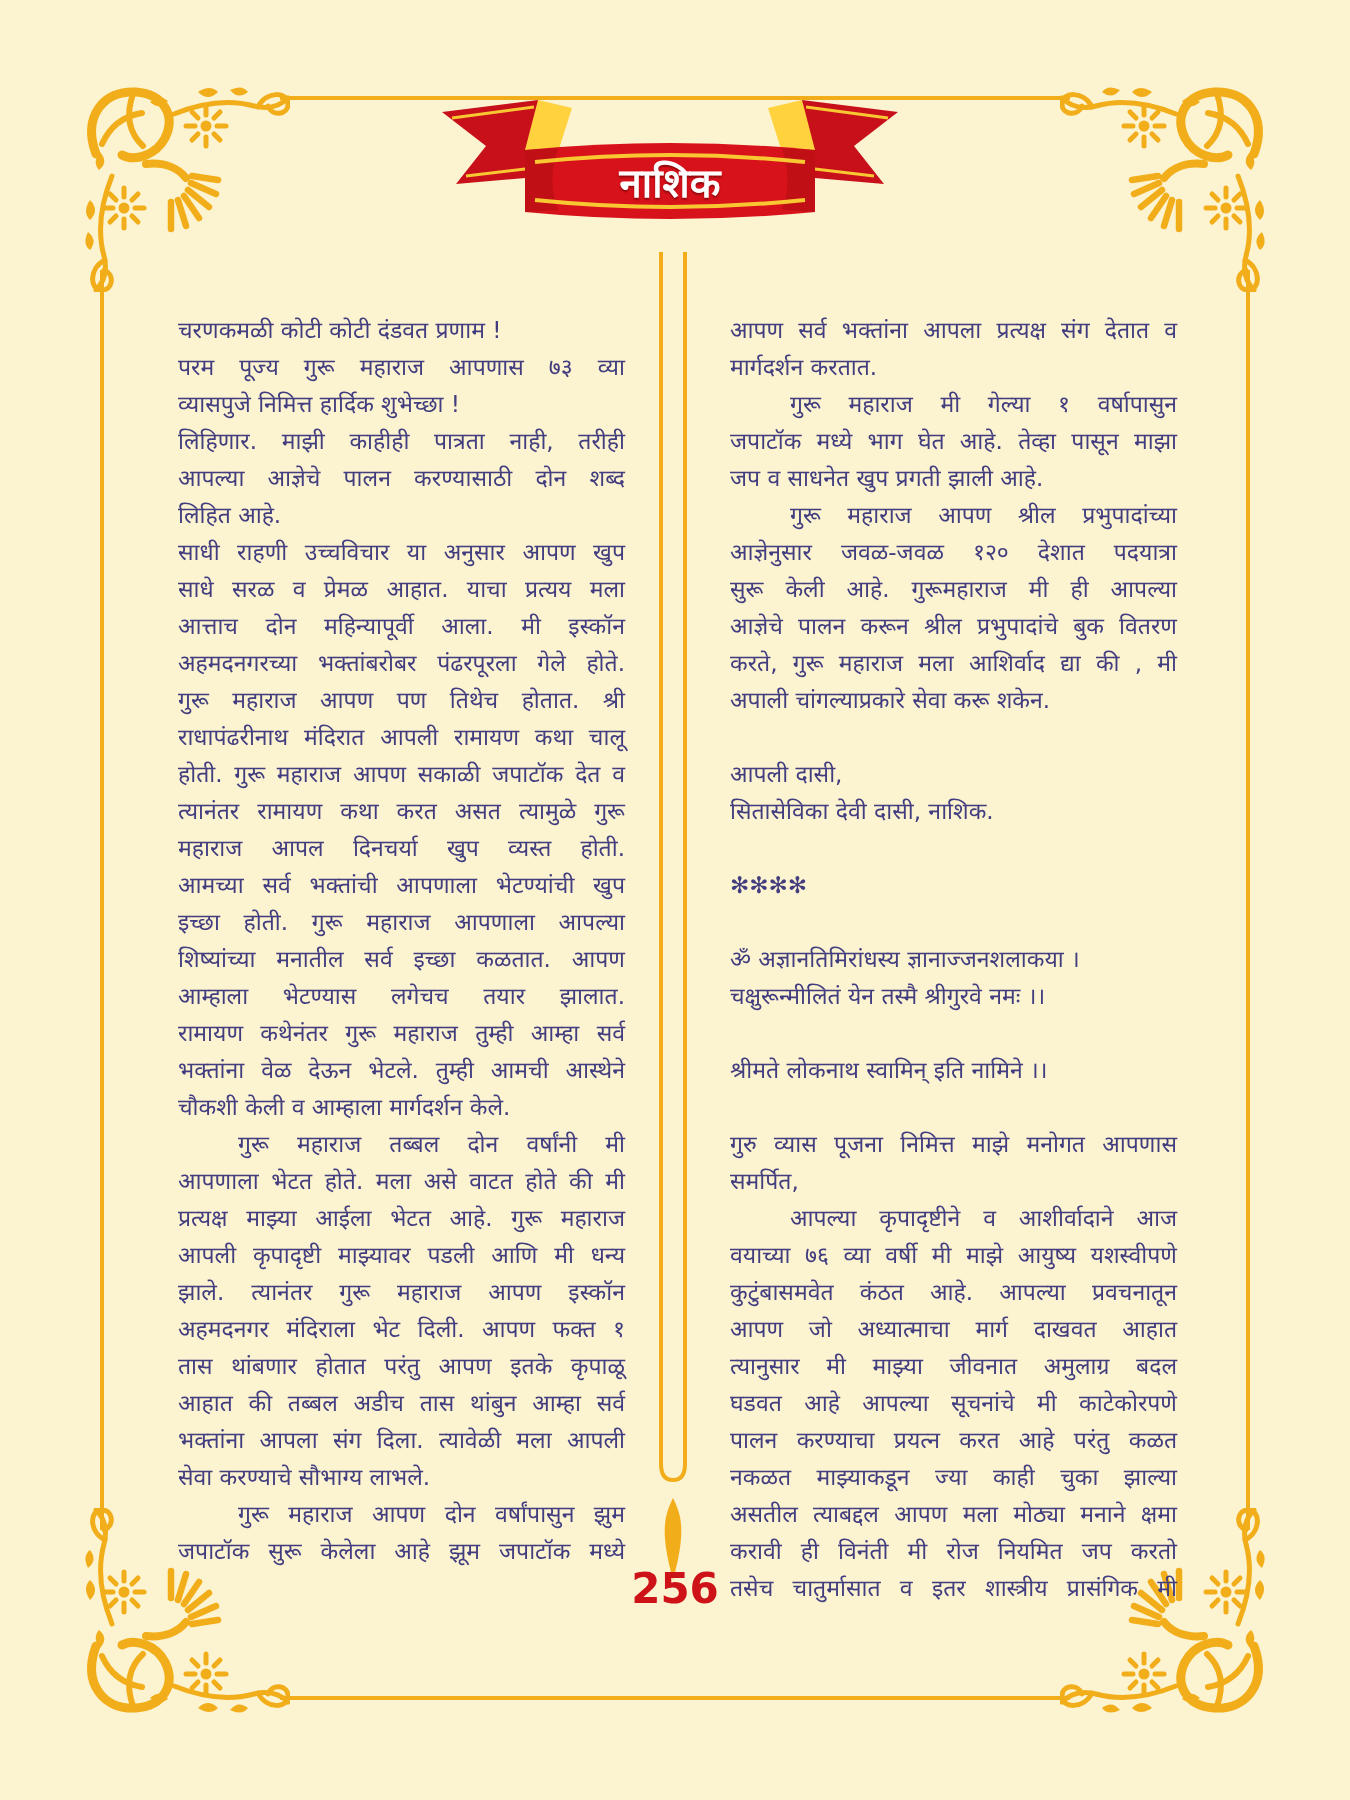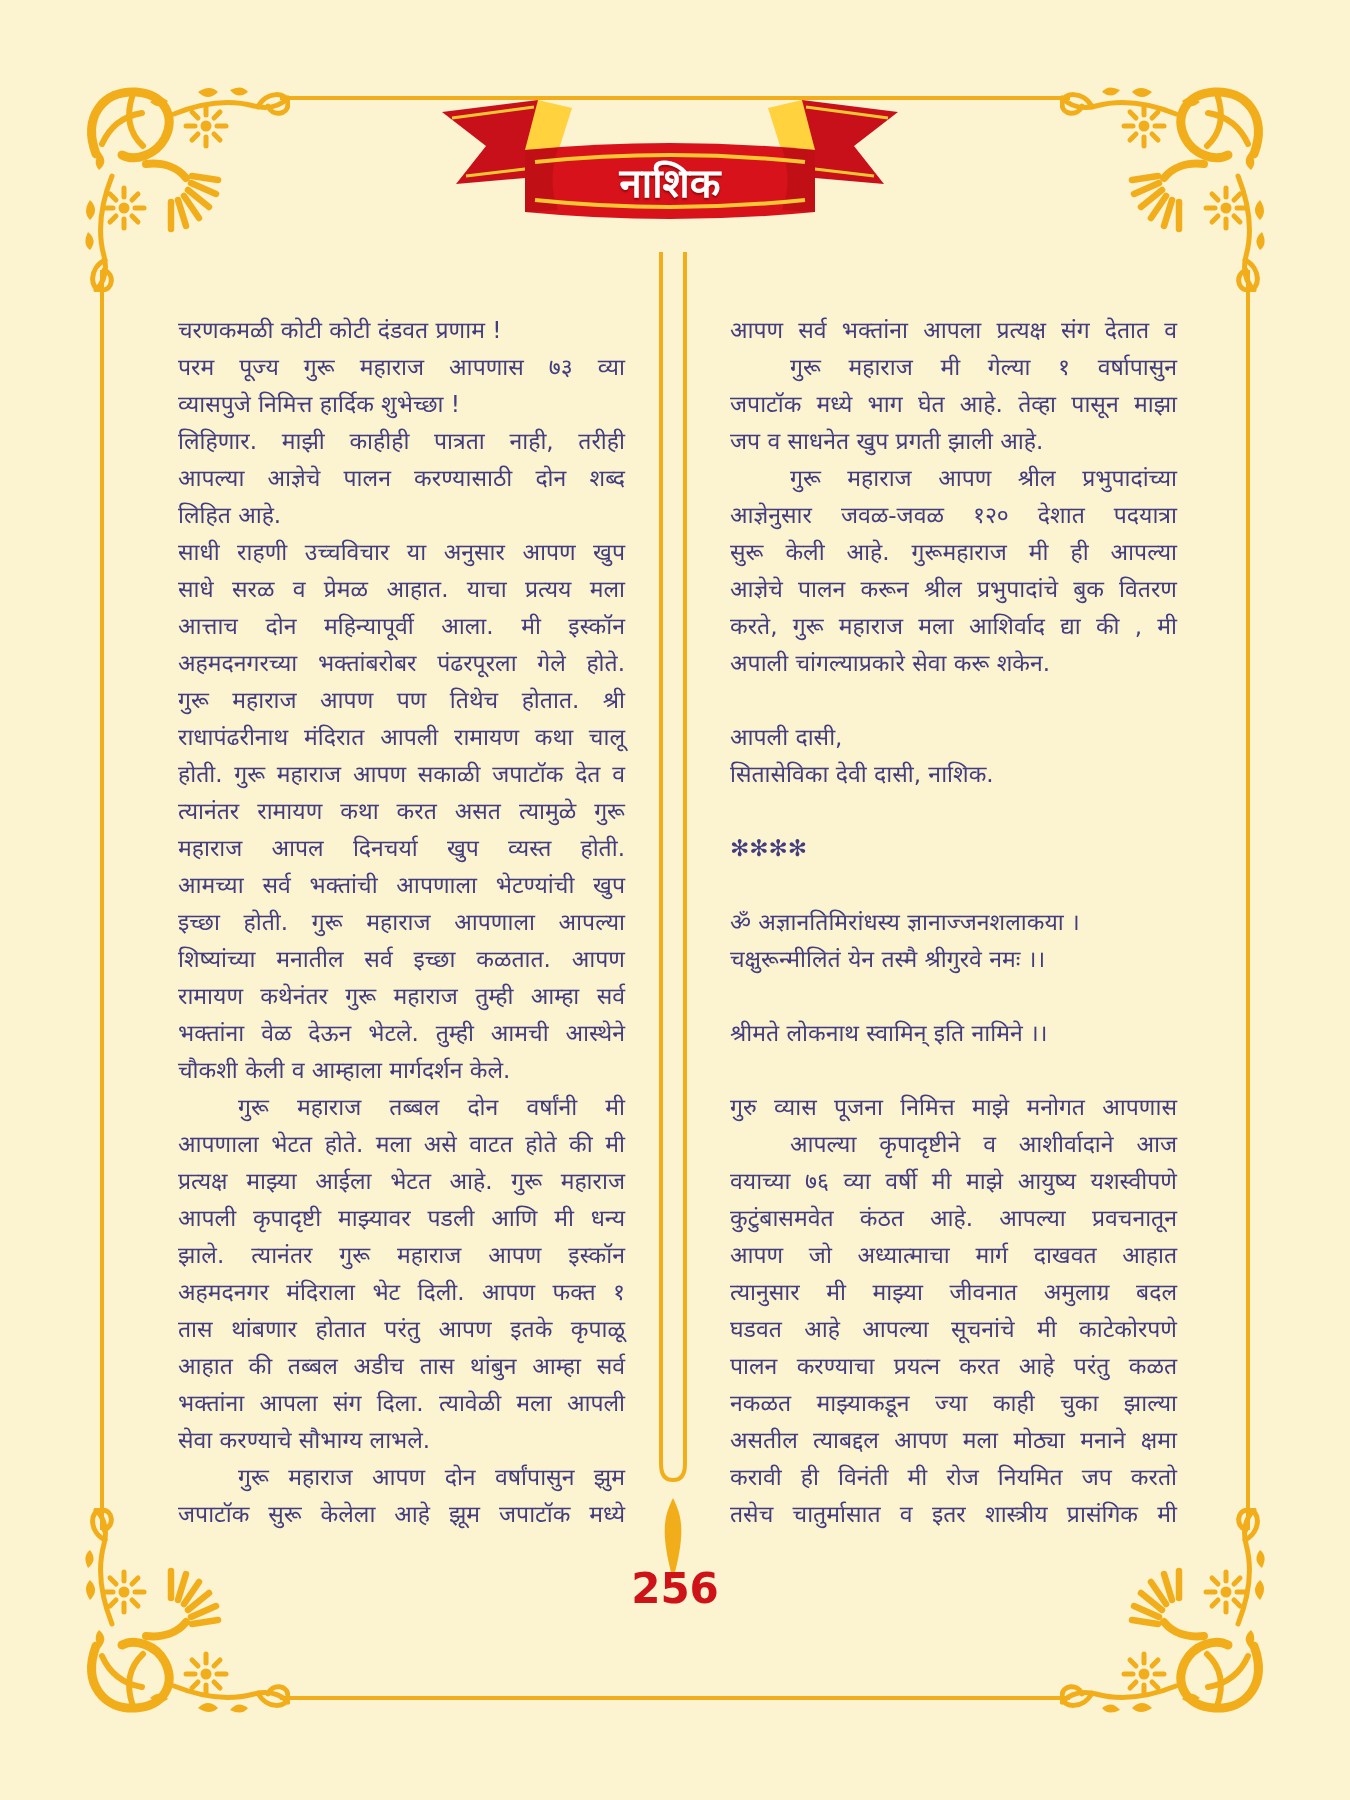--- a/index.html
+++ b/index.html
@@ -154,38 +154,40 @@
       <div class="line">आत्ताच दोन महिन्यापूर्वी आला. मी इस्कॉन</div>
       <div class="line">अहमदनगरच्या भक्तांबरोबर पंढरपूरला गेले होते.</div>
       <div class="line">गुरू महाराज आपण पण तिथेच होतात. श्री</div>
       <div class="line">राधापंढरीनाथ मंदिरात आपली रामायण कथा चालू</div>
       <div class="line">होती. गुरू महाराज आपण सकाळी जपाटॉक देत व</div>
       <div class="line">त्यानंतर रामायण कथा करत असत त्यामुळे गुरू</div>
       <div class="line">महाराज आपल दिनचर्या खुप व्यस्त होती.</div>
       <div class="line">आमच्या सर्व भक्तांची आपणाला भेटण्यांची खुप</div>
       <div class="line">इच्छा होती. गुरू महाराज आपणाला आपल्या</div>
       <div class="line">शिष्यांच्या मनातील सर्व इच्छा कळतात. आपण</div>
+      <div class="line">आम्हाला भेटण्यास लगेचच तयार झालात.</div>
       <div class="line">रामायण कथेनंतर गुरू महाराज तुम्ही आम्हा सर्व</div>
       <div class="line">भक्तांना वेळ देऊन भेटले. तुम्ही आमची आस्थेने</div>
       <div class="line end">चौकशी केली व आम्हाला मार्गदर्शन केले.</div>
       <div class="line indent">गुरू महाराज तब्बल दोन वर्षांनी मी</div>
       <div class="line">आपणाला भेटत होते. मला असे वाटत होते की मी</div>
       <div class="line">प्रत्यक्ष माझ्या आईला भेटत आहे. गुरू महाराज</div>
       <div class="line">आपली कृपादृष्टी माझ्यावर पडली आणि मी धन्य</div>
       <div class="line">झाले. त्यानंतर गुरू महाराज आपण इस्कॉन</div>
       <div class="line">अहमदनगर मंदिराला भेट दिली. आपण फक्त १</div>
       <div class="line">तास थांबणार होतात परंतु आपण इतके कृपाळू</div>
       <div class="line">आहात की तब्बल अडीच तास थांबुन आम्हा सर्व</div>
       <div class="line">भक्तांना आपला संग दिला. त्यावेळी मला आपली</div>
       <div class="line end">सेवा करण्याचे सौभाग्य लाभले.</div>
       <div class="line indent">गुरू महाराज आपण दोन वर्षांपासुन झुम</div>
       <div class="line">जपाटॉक सुरू केलेला आहे झूम जपाटॉक मध्ये</div>
     </div>
   <div class="col col-right">
       <div class="line">आपण सर्व भक्तांना आपला प्रत्यक्ष संग देतात व</div>
+      <div class="line end">मार्गदर्शन करतात.</div>
       <div class="line indent">गुरू महाराज मी गेल्या १ वर्षापासुन</div>
       <div class="line">जपाटॉक मध्ये भाग घेत आहे. तेव्हा पासून माझा</div>
       <div class="line end">जप व साधनेत खुप प्रगती झाली आहे.</div>
       <div class="line indent">गुरू महाराज आपण श्रील प्रभुपादांच्या</div>
       <div class="line">आज्ञेनुसार जवळ-जवळ १२० देशात पदयात्रा</div>
       <div class="line">सुरू केली आहे. गुरूमहाराज मी ही आपल्या</div>
       <div class="line">आज्ञेचे पालन करून श्रील प्रभुपादांचे बुक वितरण</div>
       <div class="line">करते, गुरू महाराज मला आशिर्वाद द्या की , मी</div>
       <div class="line end">अपाली चांगल्याप्रकारे सेवा करू शकेन.</div>
       <div class="line end"></div>
@@ -193,20 +195,21 @@
       <div class="line end">सितासेविका देवी दासी, नाशिक.</div>
       <div class="line end"></div>
       <div class="line end">✻✻✻✻</div>
       <div class="line end"></div>
       <div class="line end">ॐ अज्ञानतिमिरांधस्य ज्ञानाज्जनशलाकया ।</div>
       <div class="line end">चक्षुरून्मीलितं येन तस्मै श्रीगुरवे नमः ।।</div>
       <div class="line end"></div>
       <div class="line end">श्रीमते लोकनाथ स्वामिन् इति नामिने ।।</div>
       <div class="line end"></div>
       <div class="line">गुरु व्यास पूजना निमित्त माझे मनोगत आपणास</div>
+      <div class="line end">समर्पित,</div>
       <div class="line indent">आपल्या कृपादृष्टीने व आशीर्वादाने आज</div>
       <div class="line">वयाच्या ७६ व्या वर्षी मी माझे आयुष्य यशस्वीपणे</div>
       <div class="line">कुटुंबासमवेत कंठत आहे. आपल्या प्रवचनातून</div>
       <div class="line">आपण जो अध्यात्माचा मार्ग दाखवत आहात</div>
       <div class="line">त्यानुसार मी माझ्या जीवनात अमुलाग्र बदल</div>
       <div class="line">घडवत आहे आपल्या सूचनांचे मी काटेकोरपणे</div>
       <div class="line">पालन करण्याचा प्रयत्न करत आहे परंतु कळत</div>
       <div class="line">नकळत माझ्याकडून ज्या काही चुका झाल्या</div>
       <div class="line">असतील त्याबद्दल आपण मला मोठ्या मनाने क्षमा</div>
       <div class="line">करावी ही विनंती मी रोज नियमित जप करतो</div>

